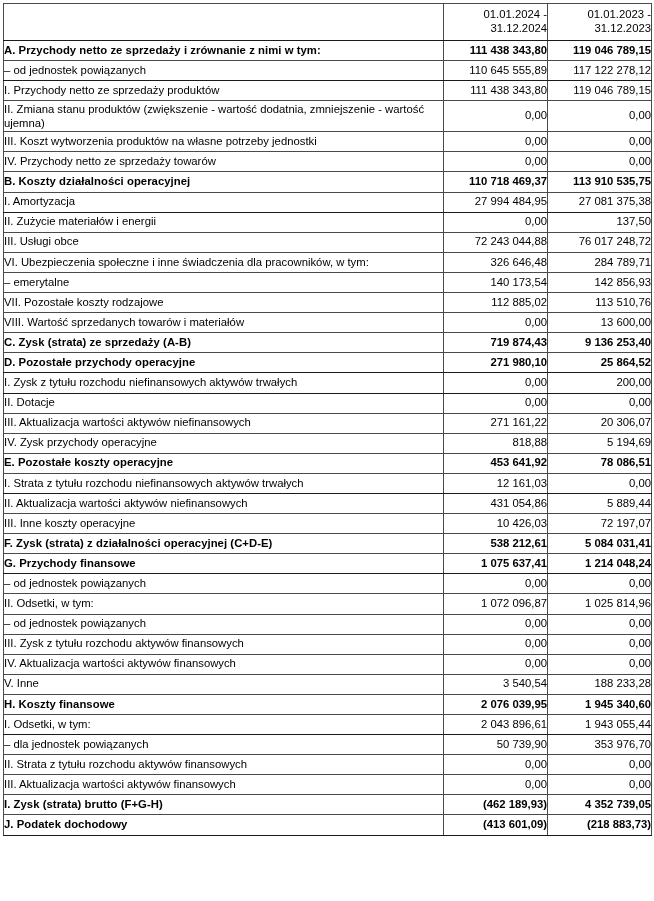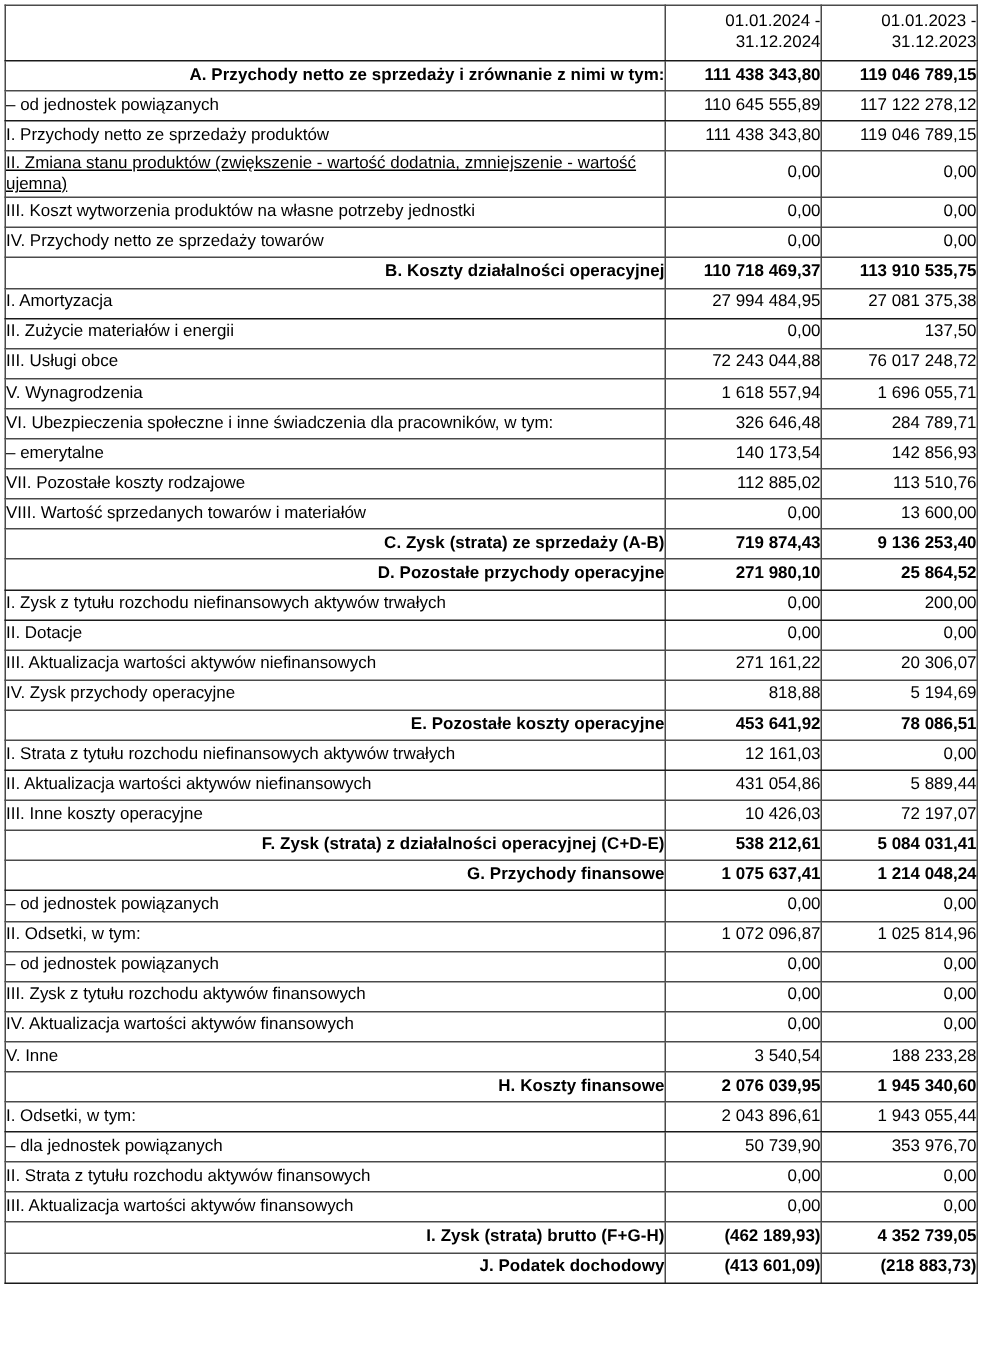--- a/index.html
+++ b/index.html
@@ -70,24 +70,24 @@
     padding: 2px 6px 2px 4px;
     white-space: nowrap;
   }
 
   tr.r-bold td { font-weight: bold; }
   tr.r-bold td.lbl { letter-spacing: 0.05px; }
 
   tr.r-tall td { height: 30px; }
   tr.r-std  td { height: 19.1px; }
 
-  tr.r-tall td.lbl { line-height: 1.25; text-decoration: underline; }
+  tr.r-tall td.lbl { line-height: 1.25; }
 
   
-  tr.sec-top td { border-top: 1.4px solid #1a1a1a; text-align: right; }
+  tr.sec-top td { border-top: 1.4px solid #1a1a1a; }
   tr.sec-bot td { border-bottom: 1.4px solid #1a1a1a; }
 </style>
 </head>
 <body>
 
 <div id="sheet">
   <table class="pl-table">
     <colgroup>
       <col class="c-label">
       <col class="c-num">
@@ -147,25 +147,20 @@
           <td class="lbl">II. Zużycie materiałów i energii</td>
           <td class="num">0,00</td>
           <td class="num">137,50</td>
         </tr>
         <tr class="r-std">
           <td class="lbl">III. Usługi obce</td>
           <td class="num">72 243 044,88</td>
           <td class="num">76 017 248,72</td>
         </tr>
         <tr class="r-std">
-          <td class="lbl">V. Wynagrodzenia</td>
-          <td class="num">1 618 557,94</td>
-          <td class="num">1 696 055,71</td>
-        </tr>
-        <tr class="r-std">
           <td class="lbl">VI. Ubezpieczenia społeczne i inne świadczenia dla pracowników, w tym:</td>
           <td class="num">326 646,48</td>
           <td class="num">284 789,71</td>
         </tr>
         <tr class="r-std">
           <td class="lbl">– emerytalne</td>
           <td class="num">140 173,54</td>
           <td class="num">142 856,93</td>
         </tr>
         <tr class="r-std">

